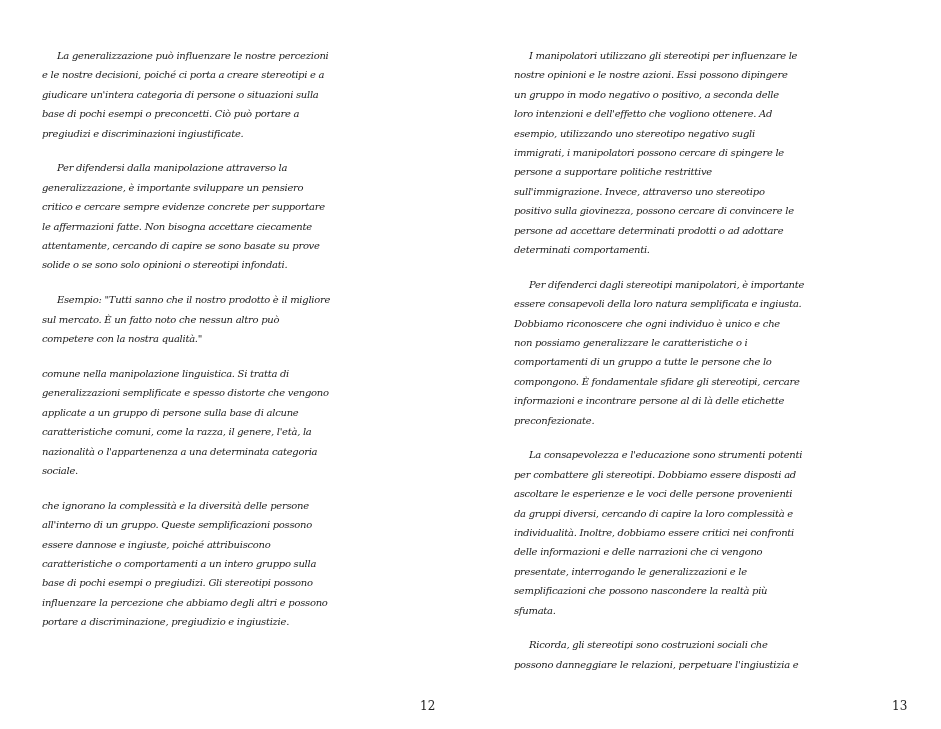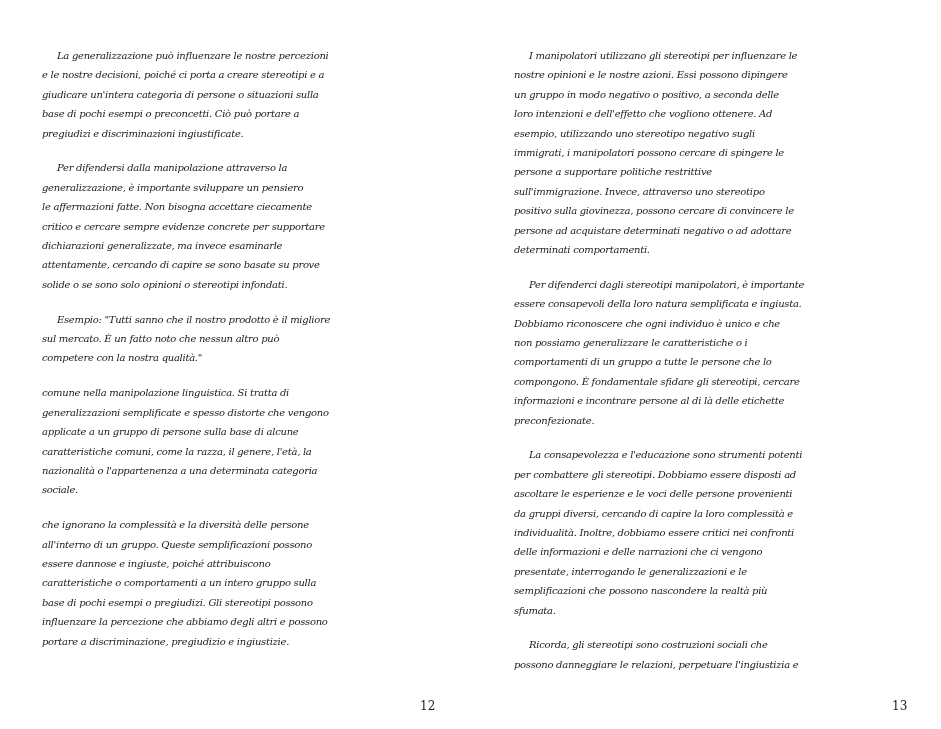--- a/index.html
+++ b/index.html
@@ -38,23 +38,22 @@
     <p class="para">
       <span class="line first">La generalizzazione può influenzare le nostre percezioni</span>
       <span class="line">e le nostre decisioni, poiché ci porta a creare stereotipi e a</span>
       <span class="line">giudicare un'intera categoria di persone o situazioni sulla</span>
       <span class="line">base di pochi esempi o preconcetti. Ciò può portare a</span>
       <span class="line">pregiudizi e discriminazioni ingiustificate.</span>
     </p>
     <p class="para">
       <span class="line first">Per difendersi dalla manipolazione attraverso la</span>
       <span class="line">generalizzazione, è importante sviluppare un pensiero</span>
+      <span class="line">critico e cercare sempre evidenze concrete per supportare</span>
       <span class="line">le affermazioni fatte. Non bisogna accettare ciecamente</span>
-      <span class="line">critico e cercare sempre evidenze concrete per supportare</span>
-      <span class="line">dichiarazioni generalizzate, ma invece esaminarle</span>
       <span class="line">attentamente, cercando di capire se sono basate su prove</span>
       <span class="line">solide o se sono solo opinioni o stereotipi infondati.</span>
     </p>
     <p class="para">
       <span class="line first">Esempio: "Tutti sanno che il nostro prodotto è il migliore</span>
       <span class="line">sul mercato. È un fatto noto che nessun altro può</span>
       <span class="line">competere con la nostra qualità."</span>
     </p>
     <p class="para">
       <span class="line">comune nella manipolazione linguistica. Si tratta di</span>
@@ -82,21 +81,21 @@
     <p class="para">
       <span class="line first">I manipolatori utilizzano gli stereotipi per influenzare le</span>
       <span class="line">nostre opinioni e le nostre azioni. Essi possono dipingere</span>
       <span class="line">un gruppo in modo negativo o positivo, a seconda delle</span>
       <span class="line">loro intenzioni e dell'effetto che vogliono ottenere. Ad</span>
       <span class="line">esempio, utilizzando uno stereotipo negativo sugli</span>
       <span class="line">immigrati, i manipolatori possono cercare di spingere le</span>
       <span class="line">persone a supportare politiche restrittive</span>
       <span class="line">sull'immigrazione. Invece, attraverso uno stereotipo</span>
       <span class="line">positivo sulla giovinezza, possono cercare di convincere le</span>
-      <span class="line">persone ad acquistare determinati negativo o ad adottare</span>
+      <span class="line">persone ad accettare determinati prodotti o ad adottare</span>
       <span class="line">determinati comportamenti.</span>
     </p>
     <p class="para">
       <span class="line first">Per difenderci dagli stereotipi manipolatori, è importante</span>
       <span class="line">essere consapevoli della loro natura semplificata e ingiusta.</span>
       <span class="line">Dobbiamo riconoscere che ogni individuo è unico e che</span>
       <span class="line">non possiamo generalizzare le caratteristiche o i</span>
       <span class="line">comportamenti di un gruppo a tutte le persone che lo</span>
       <span class="line">compongono. È fondamentale sfidare gli stereotipi, cercare</span>
       <span class="line">informazioni e incontrare persone al di là delle etichette</span>

